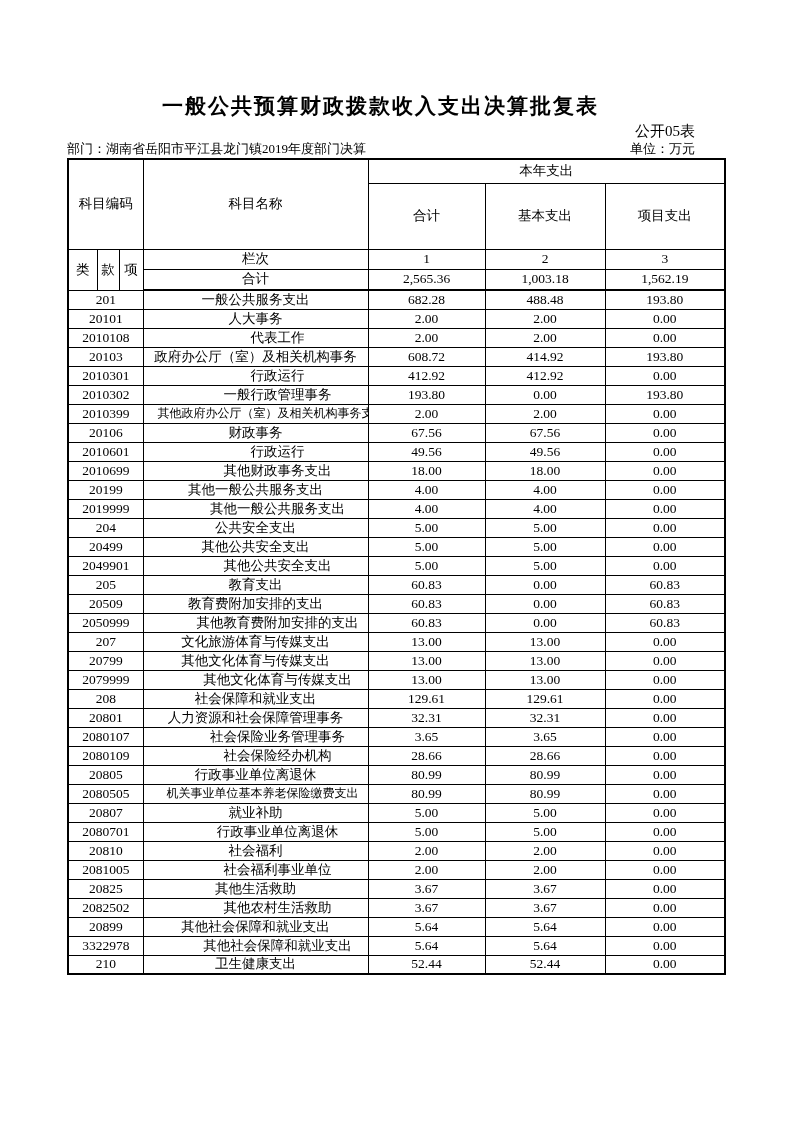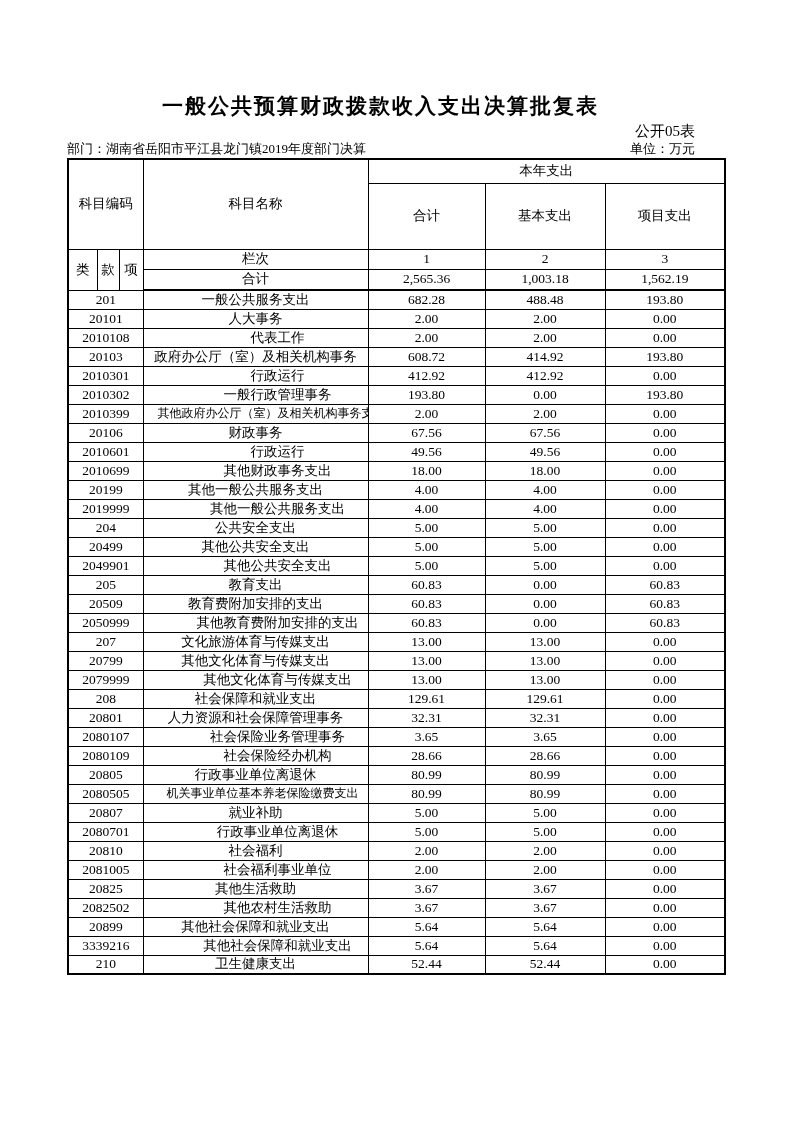--- a/index.html
+++ b/index.html
@@ -353,21 +353,21 @@
     <td class="num">0.00</td>
   </tr>
         <tr>
     <td colspan="3" class="code">20899</td>
     <td class="name">其他社会保障和就业支出</td>
     <td class="num">5.64</td>
     <td class="num">5.64</td>
     <td class="num">0.00</td>
   </tr>
         <tr>
-    <td colspan="3" class="code">3339216</td>
+    <td colspan="3" class="code">3322978</td>
     <td class="name indent">其他社会保障和就业支出</td>
     <td class="num">5.64</td>
     <td class="num">5.64</td>
     <td class="num">0.00</td>
   </tr>
         <tr>
     <td colspan="3" class="code">210</td>
     <td class="name">卫生健康支出</td>
     <td class="num">52.44</td>
     <td class="num">52.44</td>

